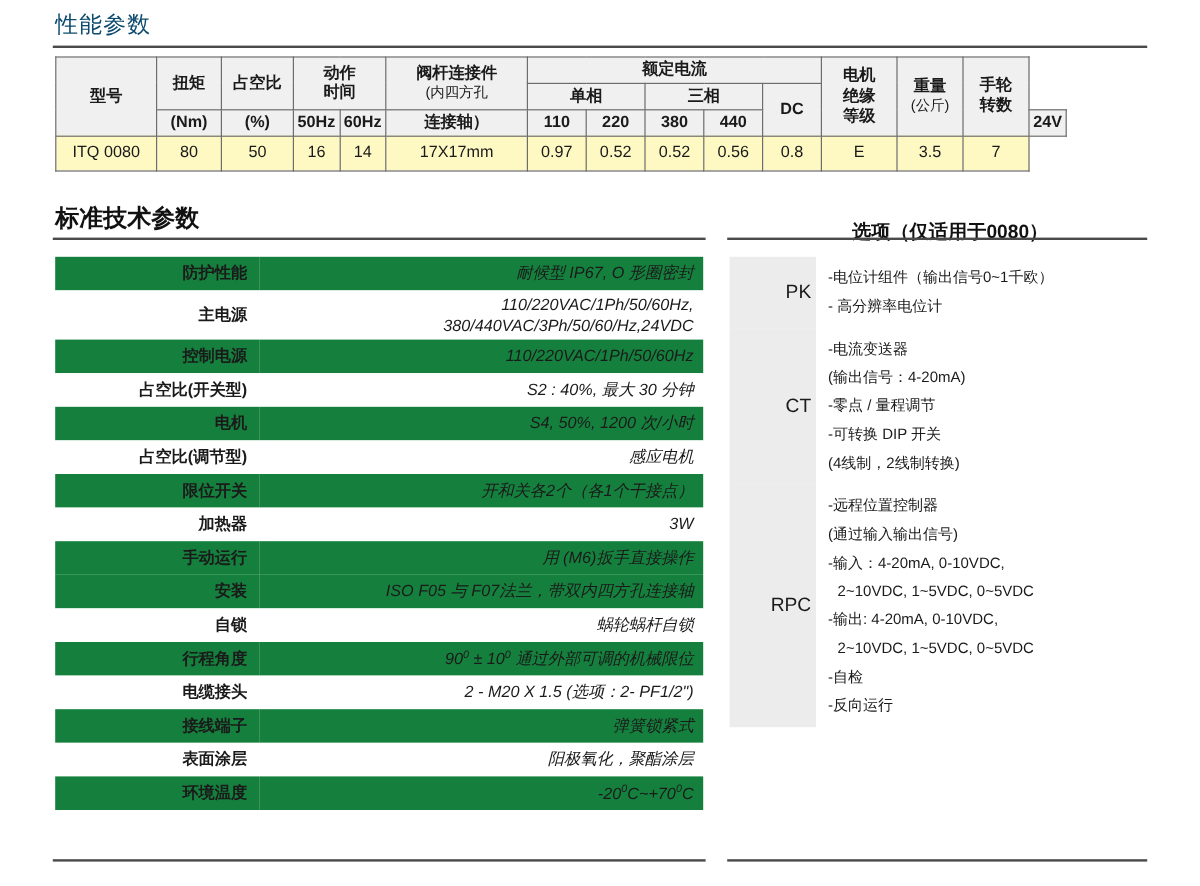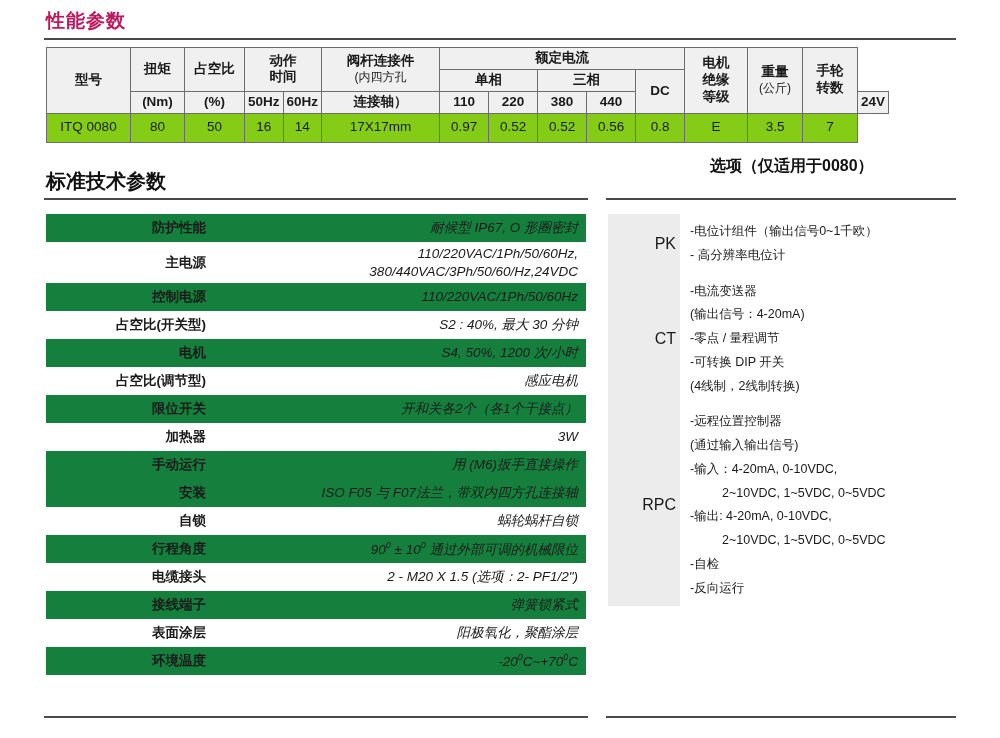--- a/index.html
+++ b/index.html
@@ -22,23 +22,23 @@
     box-sizing: border-box;
     padding: 0;
   }
 
   
   .sec1-title {
     position: absolute;
     left: 46px;
     top: 8px;
     font-size: 19px;
-    font-weight: bold;
+    font-weight: normal;
     letter-spacing: 1px;
-    color: #be185d;
+    color: #0c4a6e;
   }
   .sec1-rule {
     position: absolute;
     left: 44px;
     top: 38px;
     width: 912px;
     height: 2px;
     background: #4a4a4a;
   }
 
@@ -57,39 +57,39 @@
     padding: 2px 3px;
     font-weight: normal;
     background: #f0f0f0;
     line-height: 1.25;
   }
   table.perf th {
     font-weight: bold;
     font-size: 13.5px;
   }
   table.perf tr.values td {
-    background: #84cc16;
+    background: #fef9c3;
     height: 24px;
     font-size: 13.5px;
   }
   .hdr-sub { font-size: 12px; font-weight: normal; }
 
   
   .sec2-title {
     position: absolute;
     left: 46px;
     top: 168px;
     font-size: 20px;
     font-weight: bold;
     color: #111;
   }
   .sec3-title {
     position: absolute;
     left: 710px;
-    top: 156px;
+    top: 183px;
     font-size: 16px;
     font-weight: bold;
     color: #111;
   }
   .sec2-rule {
     position: absolute;
     left: 44px;
     top: 198px;
     width: 544px;
     height: 2px;
@@ -171,21 +171,21 @@
     background: #ececec;
     padding: 4px;
   }
   table.opt td.desc {
     vertical-align: middle;
     padding: 6px 4px 6px 10px;
     line-height: 1.9;
     background: #ffffff;
   }
   table.opt td.desc div { white-space: nowrap; }
-  .indent { padding-left: 8px; margin-left: 24px; }
+  .indent { padding-left: 8px; }
 </style>
 </head>
 <body>
 
 <div class="page">
 
   <div class="sec1-title">性能参数</div>
   <div class="sec1-rule"></div>
 
   <table class="perf">

